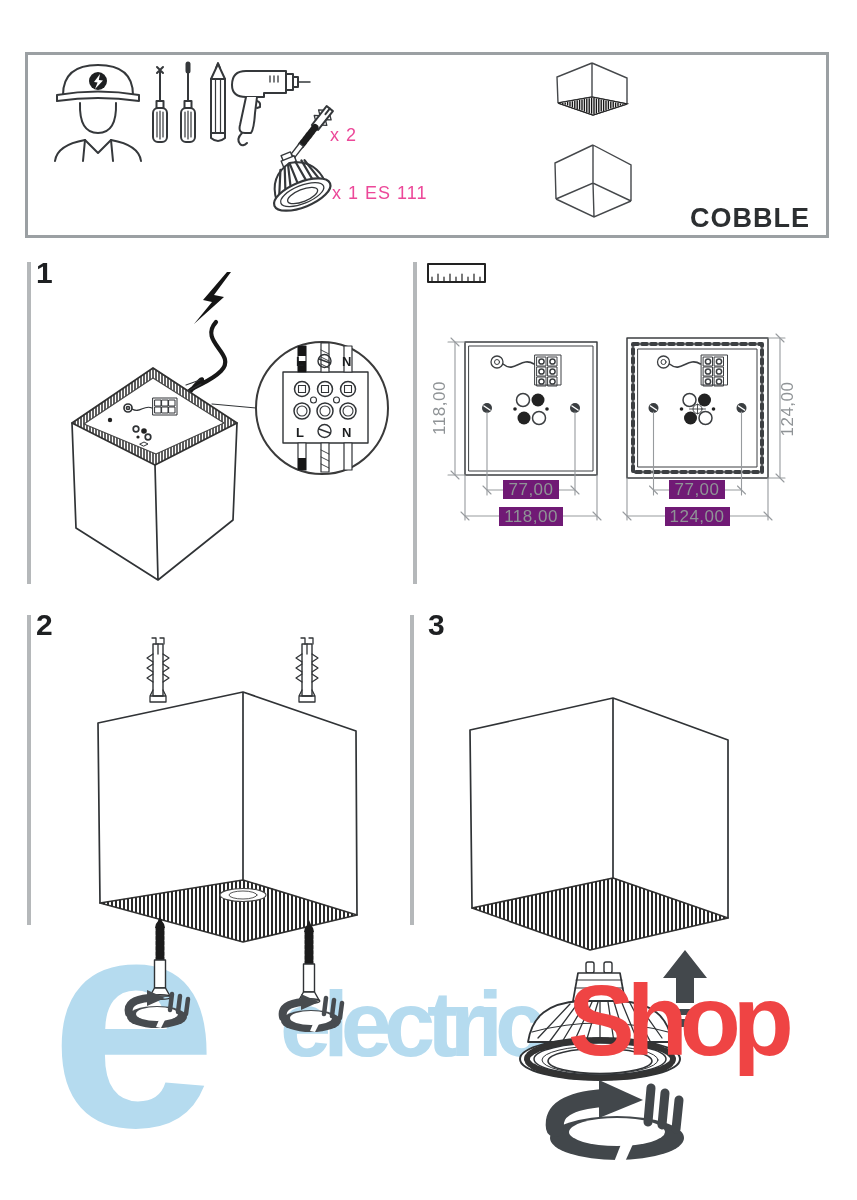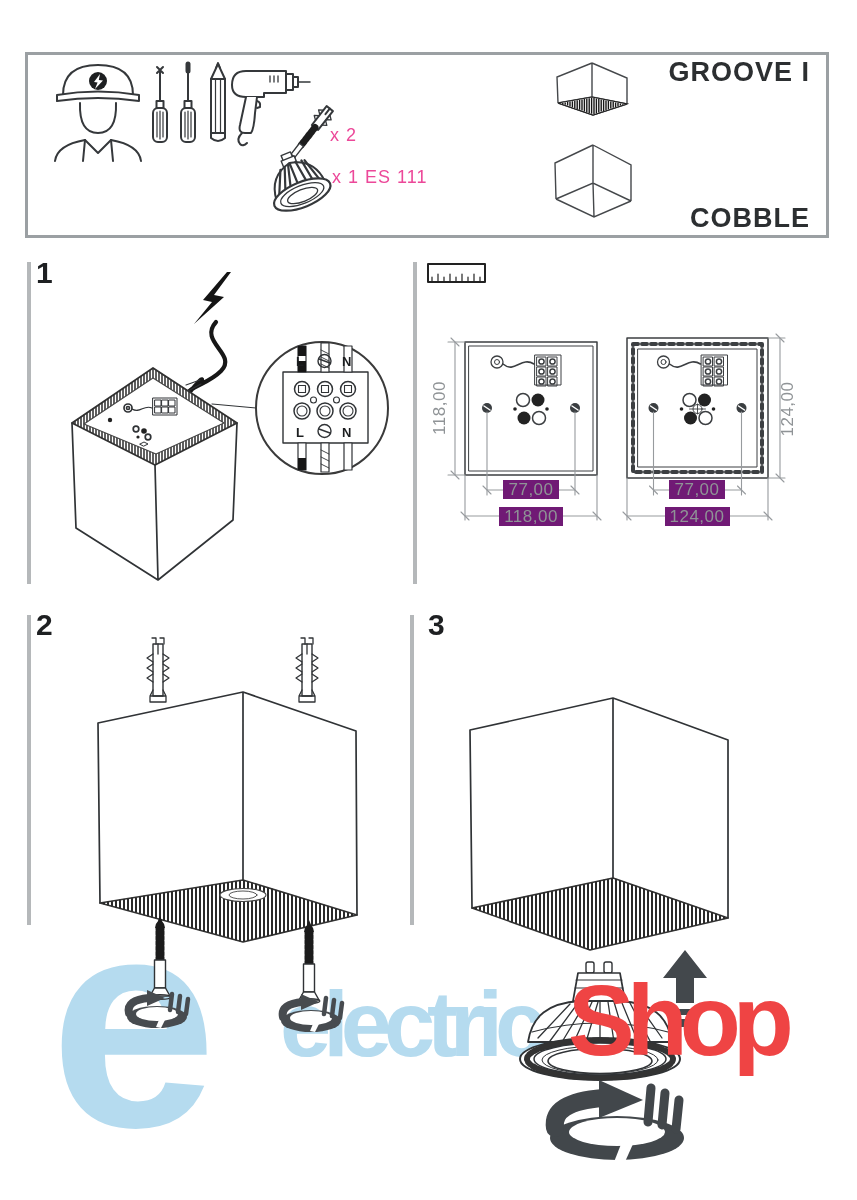--- a/index.html
+++ b/index.html
@@ -99,22 +99,21 @@
       <path d="M43,6 L8,20 L9,46 M43,6 L78,21 L78,47 M43,6 L43,40 M9,46 L43,40 L78,47 M9,46 L44,58 L78,47"></path>
       <polygon points="9,46 43,40 78,47 44,58" fill="#fff" stroke="#222" stroke-width="1.2"></polygon>
         <path d="M11.4,46.3L11.4,46.1M13.8,45.9L13.8,46.9M16.2,45.4L16.2,47.8M18.6,45.0L18.6,48.6M21.0,44.6L21.0,49.4M23.4,44.2L23.4,50.2M25.8,43.7L25.8,51.1M28.2,43.3L28.2,51.9M30.6,42.9L30.6,52.7M33.0,42.5L33.0,53.5M35.4,42.0L35.4,54.4M37.8,41.6L37.8,55.2M40.2,41.2L40.2,56.0M42.6,40.8L42.6,56.8M45.0,41.1L45.0,57.0M47.4,41.6L47.4,56.2M49.8,42.1L49.8,55.4M52.2,42.5L52.2,54.6M54.6,43.0L54.6,53.9M57.0,43.5L57.0,53.1M59.4,44.0L59.4,52.3M61.8,44.5L61.8,51.5M64.2,44.9L64.2,50.8M66.6,45.4L66.6,50.0M69.0,45.9L69.0,49.2M71.4,46.4L71.4,48.4M73.8,46.9L73.8,47.7" stroke="#161616" stroke-width="1.4" fill="none"></path>
     </g>
 
     <g stroke="#45484b" stroke-width="1.4" fill="none" transform="translate(521,84)">
       <path d="M44,6 L6,24 L7,60 M44,6 L82,26 L82,62 M44,6 L44,44 M7,60 L44,44 L82,62 M7,60 L45,78 L82,62 M44,44 L45,78"></path>
     </g>
   </svg>
   <div class="qty-label" style="left:302px;top:70px;">x 2</div>
-  <div class="qty-label" style="left:304px;top:112px;">x 1 ES 111</div>
-  <div class="p-name" style="top:2px;">GROOVE I</div>
+  <div class="qty-label" style="left:304px;top:128px;">x 1 ES 111</div>
   <div class="p-name" style="top:108px;margin-top:40px;">COBBLE</div>
 </div>
 
 <div class="vrule" style="left:27px;top:262px;height:322px;"></div>
 <div class="vrule" style="left:413px;top:262px;height:322px;"></div>
 <div class="vrule" style="left:27px;top:615px;height:310px;"></div>
 <div class="vrule" style="left:410px;top:615px;height:310px;"></div>
 <div class="step-num" style="left:36px;top:256px;">1</div>
 <div class="step-num" style="left:36px;top:608px;">2</div>
 <div class="step-num" style="left:428px;top:608px;">3</div>

